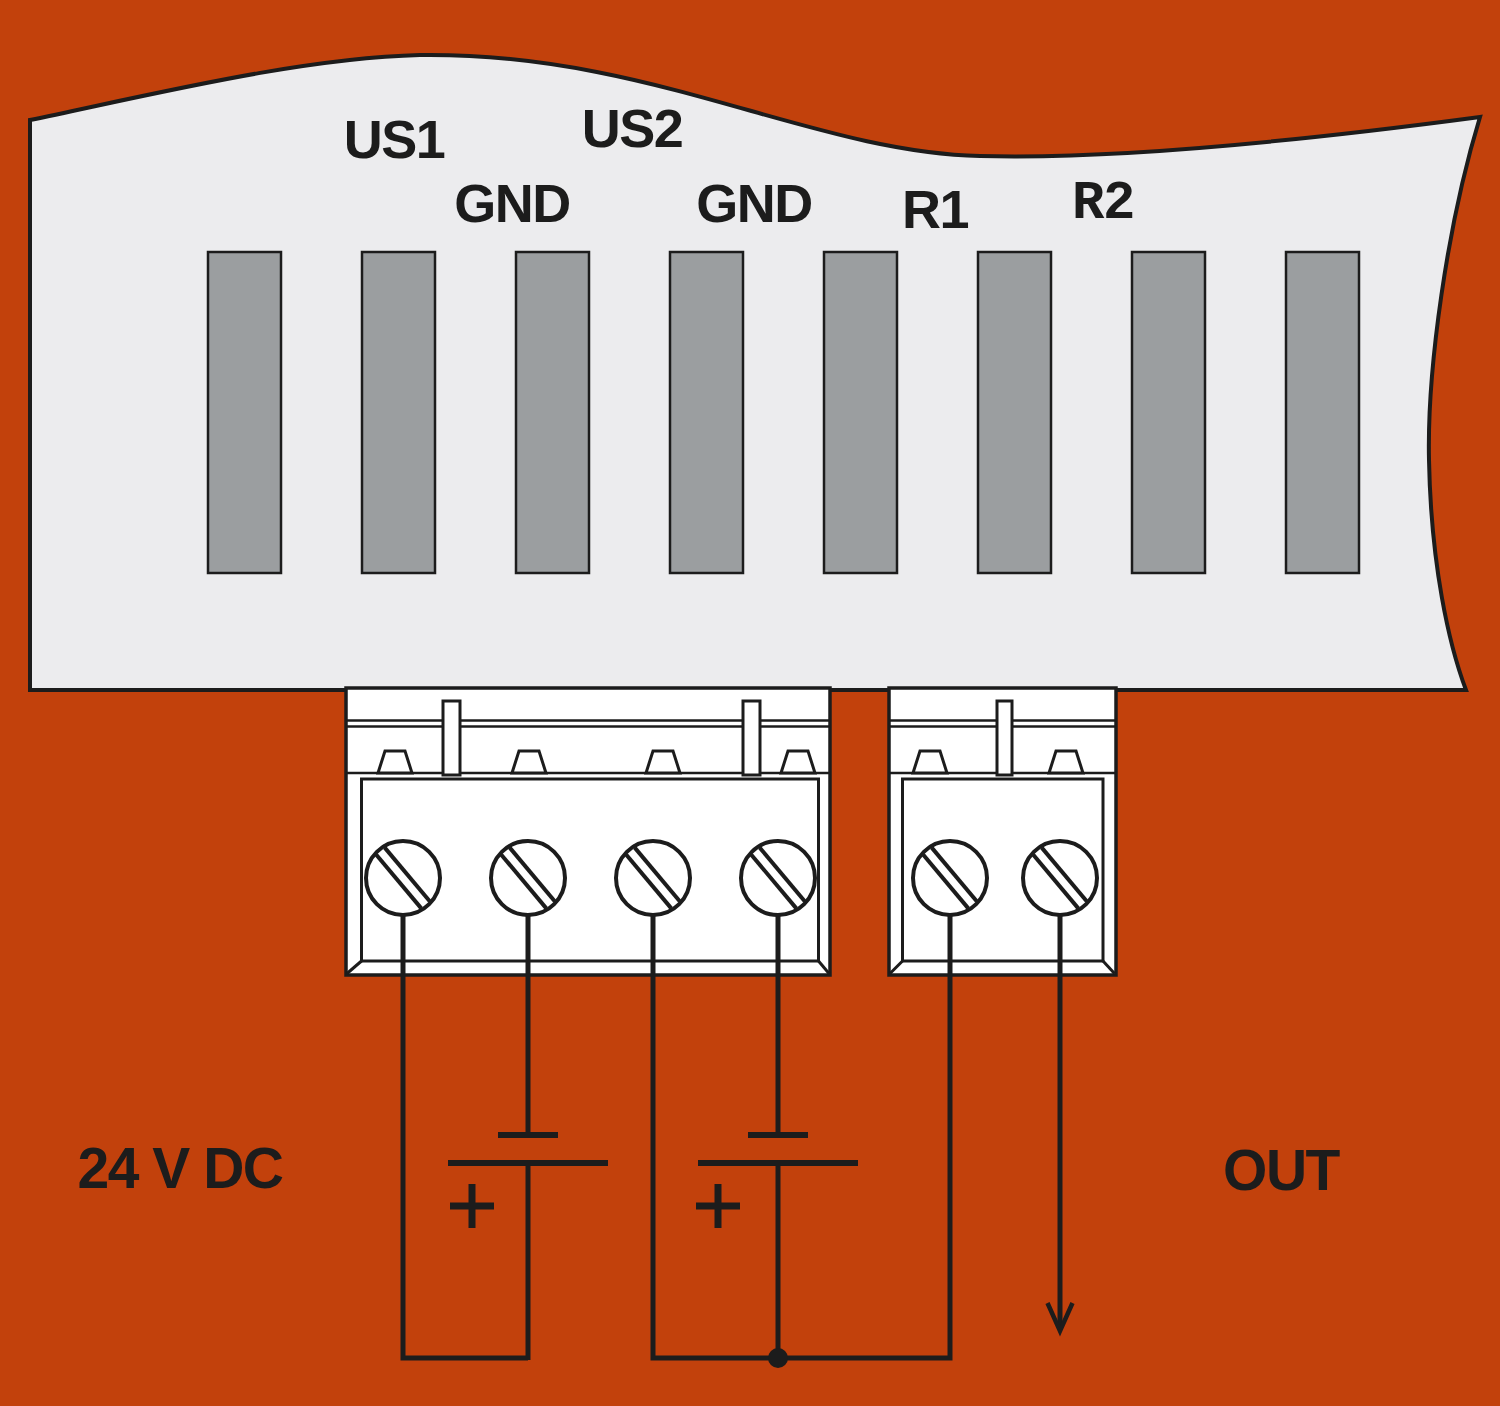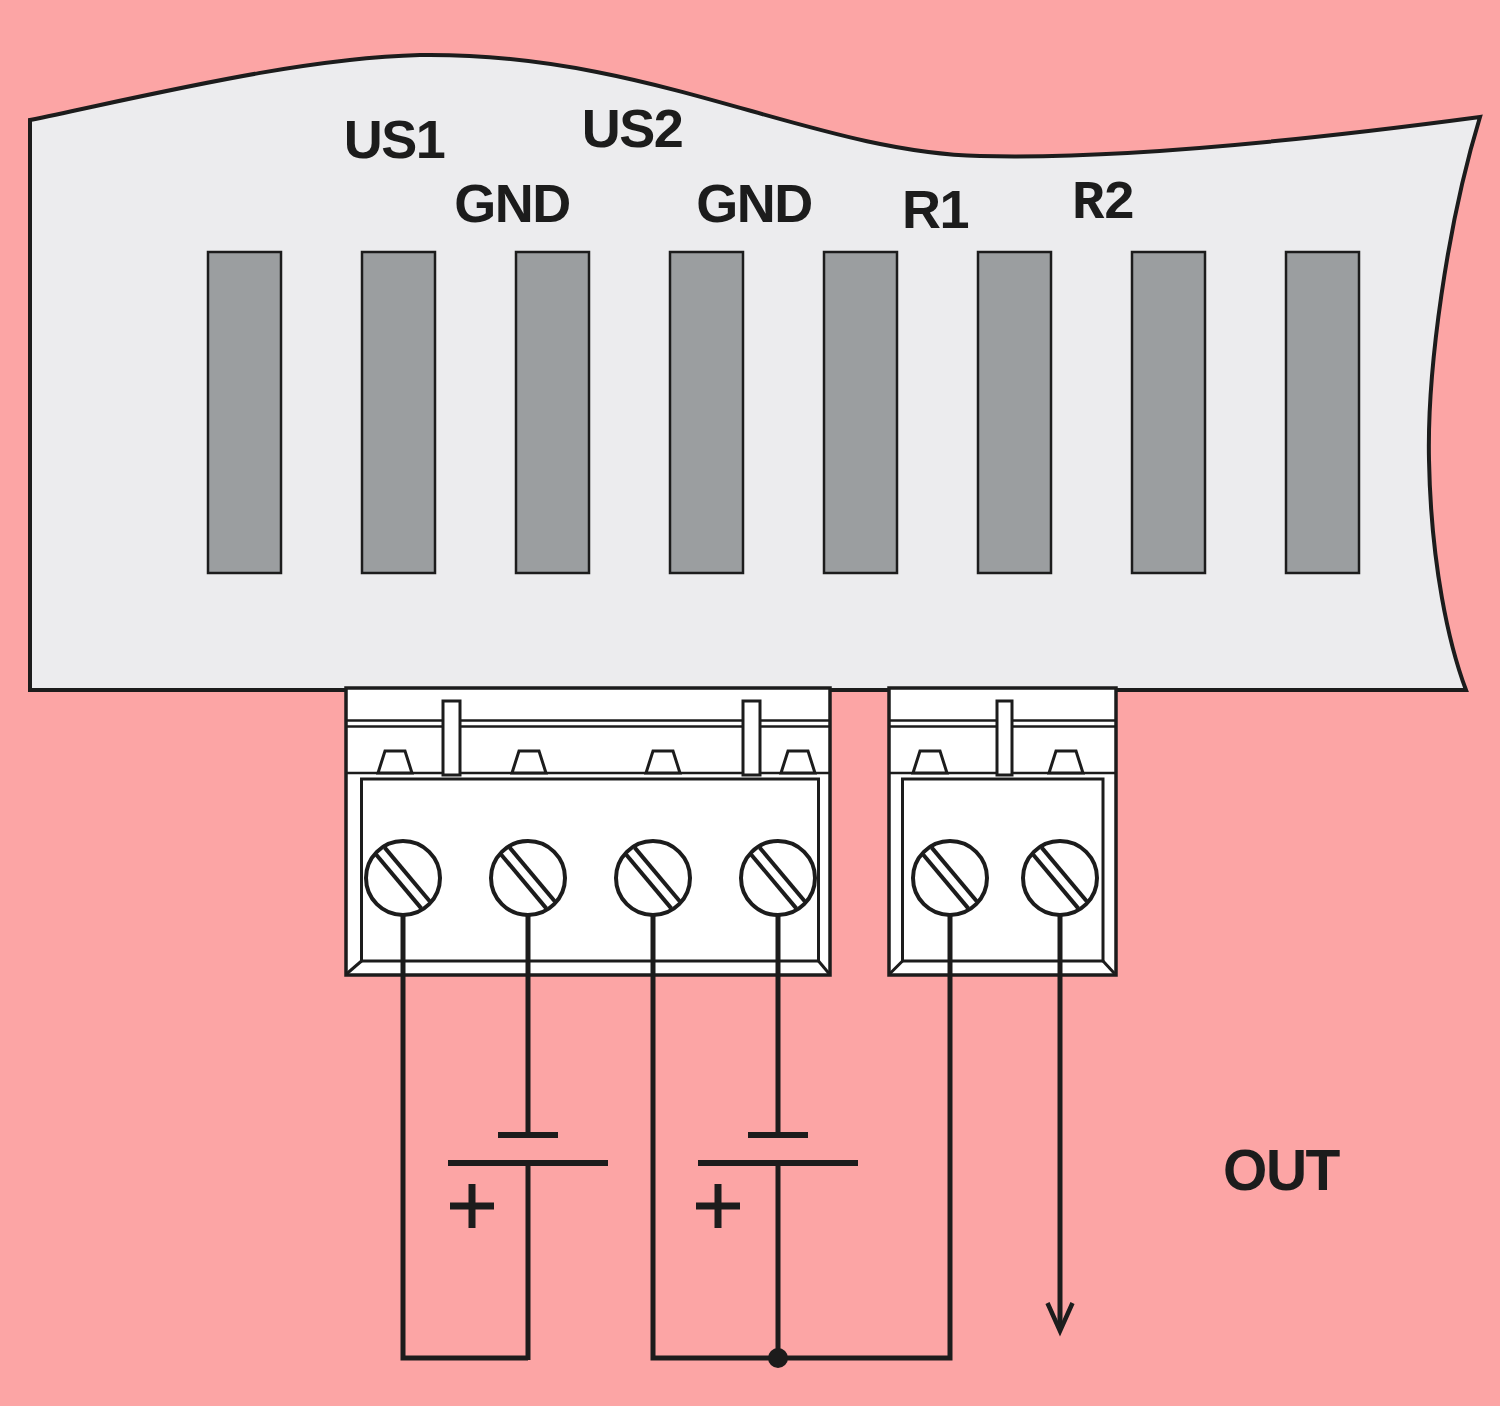--- a/index.html
+++ b/index.html
@@ -1,19 +1,19 @@
 <!DOCTYPE html>
 <html><head>
 <meta charset="utf-8">
 <style>
   html,body{margin:0;padding:0;background:#ffffff;}
   #stage{
     position:relative;
     width:1500px;height:1406px;
-    background:#fca5a5;
+    background:#c2410c;
     font-family:"Liberation Sans","DejaVu Sans",sans-serif;
     overflow:hidden;
   }
   #stage svg{position:absolute;left:0;top:0;}
   .lbl{
     position:absolute;
     transform:translate(-50%,-50%);
     color:#1c1c1c;
     font-weight:bold;
     white-space:nowrap;
@@ -158,15 +158,16 @@
     </g>
   </svg>
 
   <div class="lbl term" style="left:394px; top:139px;">US1</div>
   <div class="lbl term" style="left:512px; top:203px;">GND</div>
   <div class="lbl term" style="left:632px; top:128px;">US2</div>
   <div class="lbl term" style="left:754px; top:203px;">GND</div>
   <div class="lbl term" style="left:935px; top:209px;">R1</div>
   <div class="lbl term" style="left:1103px; top:203px;font-family:Liberation Mono, monospace;">R2</div>
 
+  <div class="lbl big" style="left:180px;  top:1168px;">24 V DC</div>
   <div class="lbl big" style="left:1244px; top:1170px;margin-left:37px;">OUT</div>
 
 </div>
 
 </body></html>

